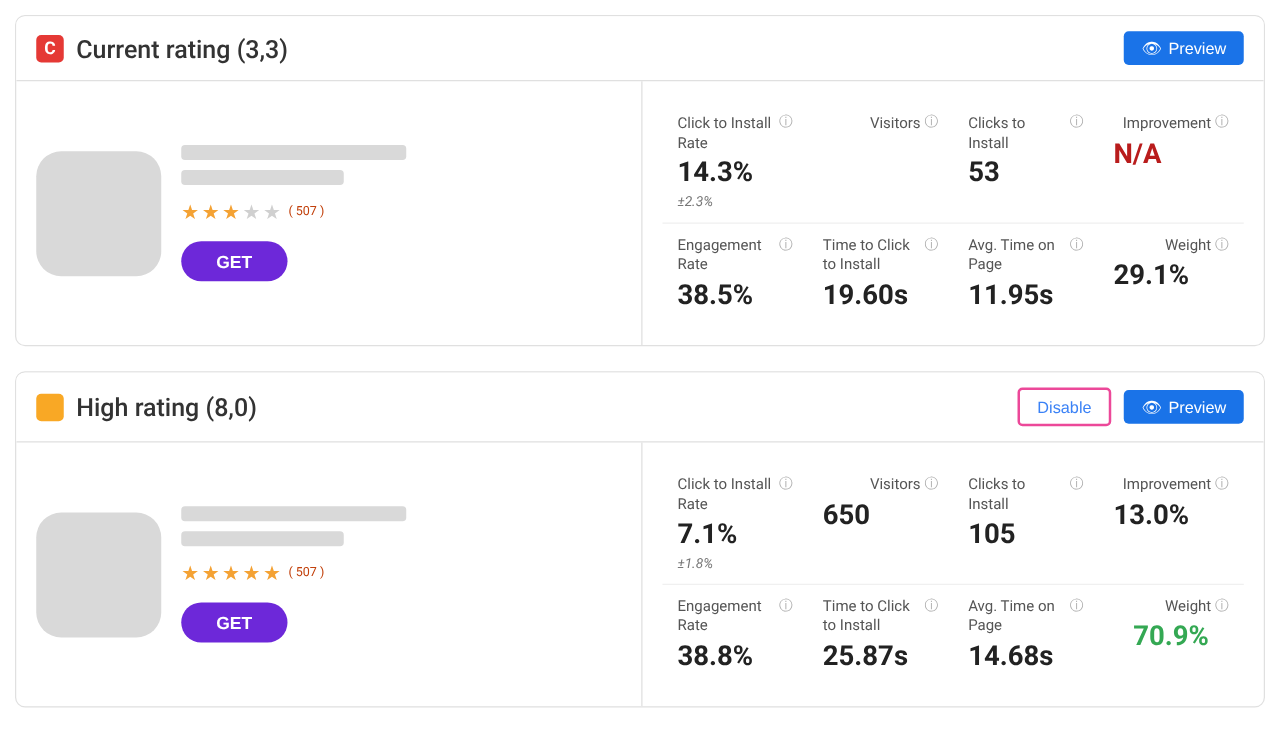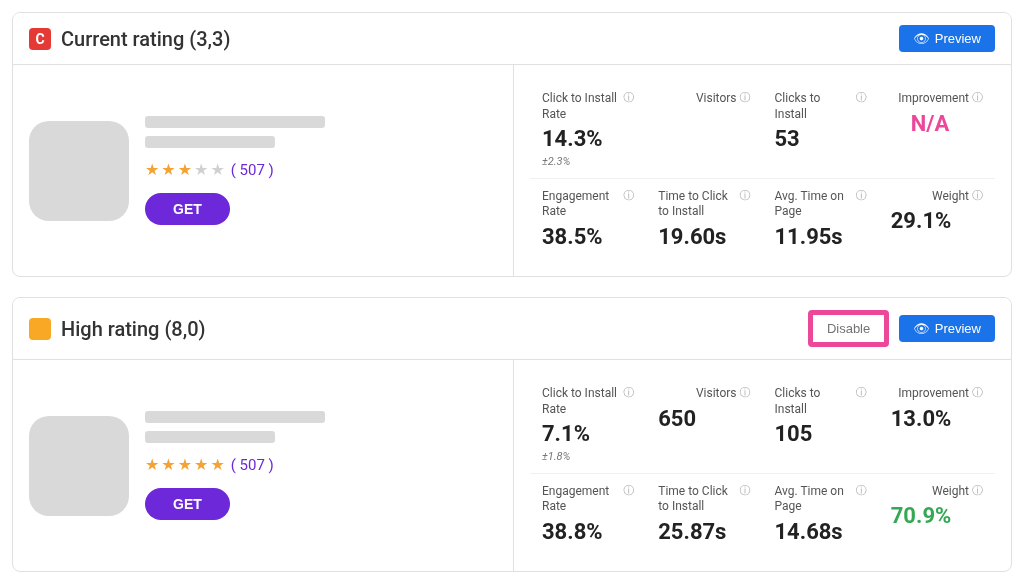--- a/index.html
+++ b/index.html
@@ -45,22 +45,22 @@
     }
     .btn-preview {
       background: #1a73e8;
       color: #fff;
       display: flex;
       align-items: center;
       gap: 5px;
     }
     .btn-disable {
       background: #fff;
-      color: #737373;
-      border: 5px solid #ec4899;
+      color: #3b82f6;
+      border: 2px solid #ec4899;
     }
     .card-body {
       display: flex;
     }
     .app-preview {
       width: 500px;
       min-width: 500px;
       padding: 16px;
       display: flex;
       align-items: center;
@@ -89,22 +89,22 @@
     }
     .stars {
       color: #f4a234;
       font-size: 16px;
       display: flex;
       align-items: center;
       gap: 2px;
       margin-bottom: 14px;
     }
     .stars .count {
-      color: #6d28d9;
-      font-size: 15px;
+      color: #c2410c;
+      font-size: 10px;
       margin-left: 4px;
     }
     .btn-get {
       background: #6d28d9;
       color: #fff;
       border: none;
       padding: 8px 28px;
       border-radius: 20px;
       font-size: 14px;
       font-weight: 600;
@@ -137,25 +137,25 @@
       font-size: 11px;
       cursor: pointer;
     }
     .metric-value {
       font-size: 22px;
       font-weight: 700;
       color: #222;
       line-height: 1.2;
     }
     .metric-value.na {
-      color: #ec4899;
-      margin-left: 20px;
+      color: #b91c1c;
     }
     .metric-value.green {
       color: #34a853;
+      text-align: center;
     }
     .metric-sub {
       font-size: 11px;
       color: #777;
       margin-top: 2px;
       font-style: italic;
     }
     .metric-divider {
       border-top: 1px solid #f0f0f0;
       grid-column: 1 / -1;

